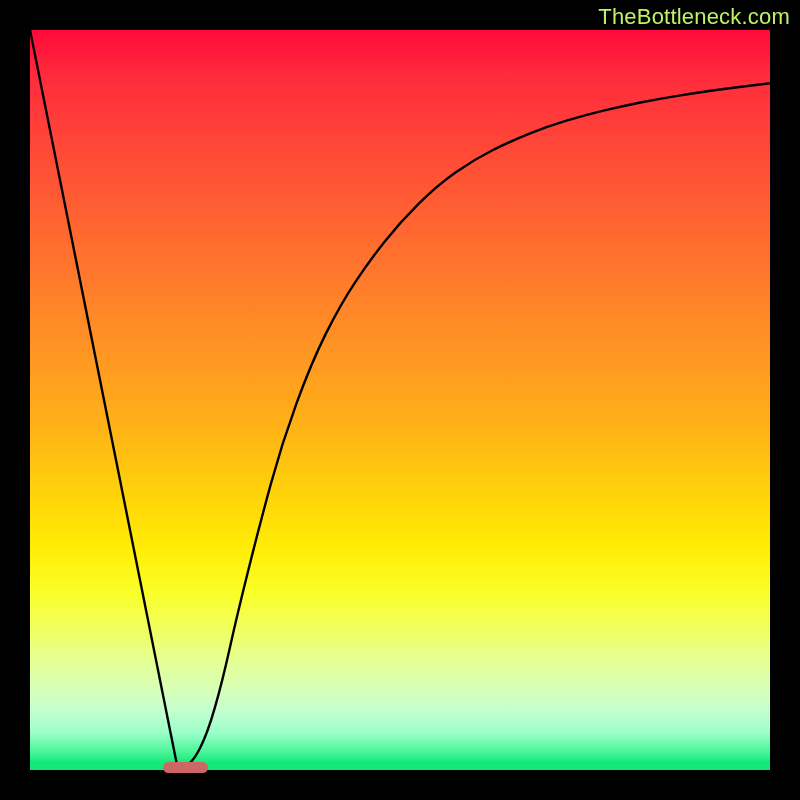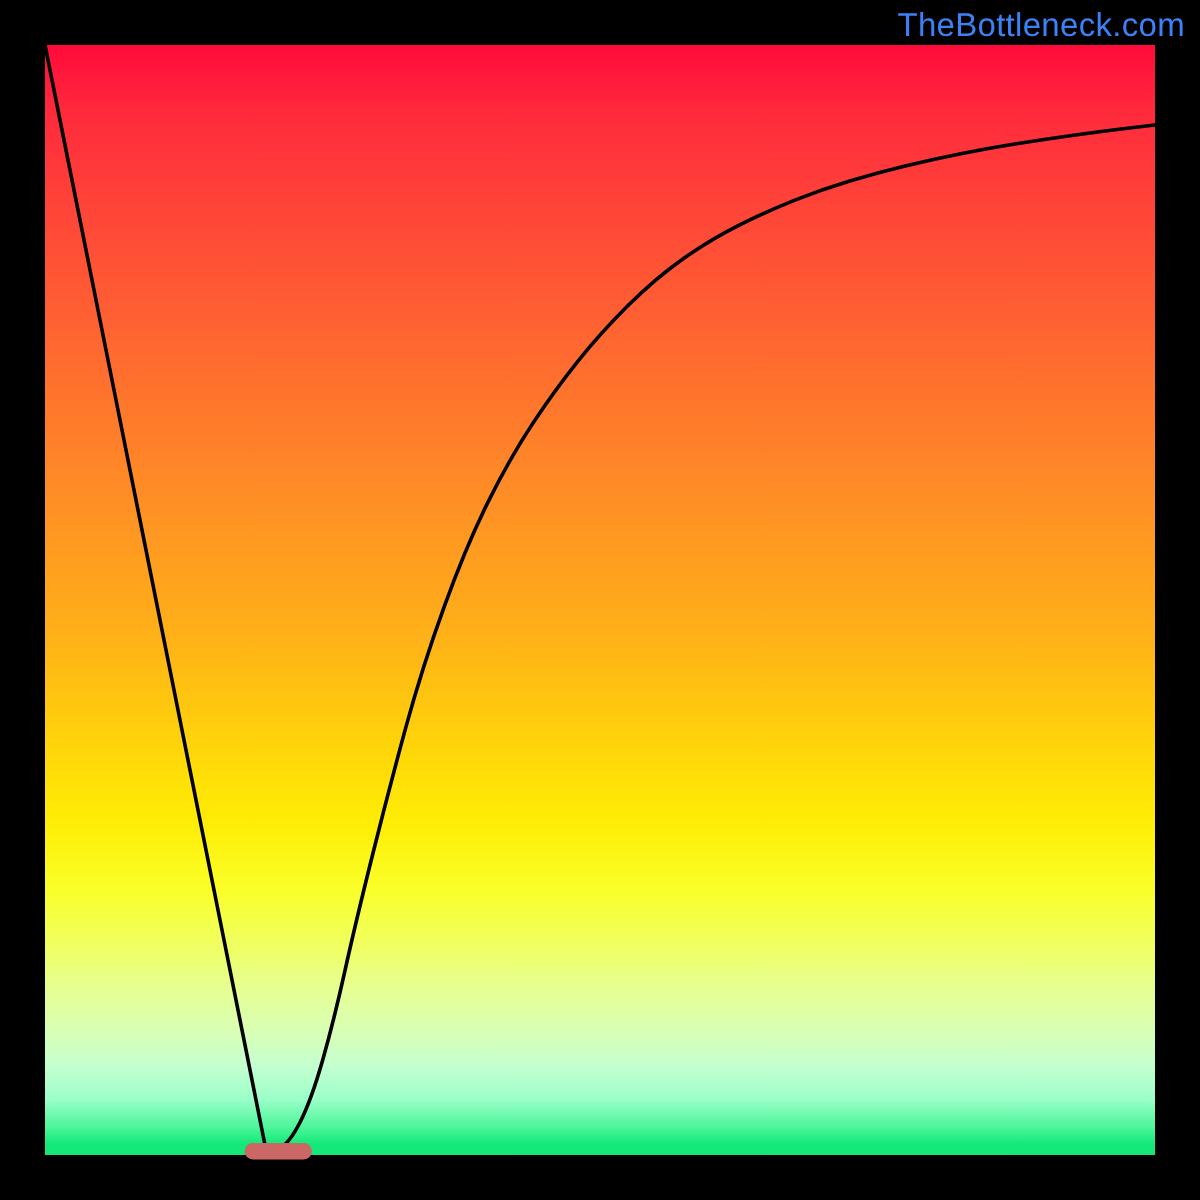--- a/index.html
+++ b/index.html
@@ -49,21 +49,21 @@
     left: 0;
     top: 0;
     width: 740px;
     height: 740px;
     display: block;
   }
   .watermark {
     position: absolute;
     top: 4px;
     right: 10px;
-    color: #3b82f6;
+    color: #bef264;
     font-size: 22px;
     letter-spacing: 0.2px;
     font-weight: 400;
     user-select: none;
   }
   .marker {
     position: absolute;
     background: #cb6866;
     border-radius: 6px;
     height: 11px;

